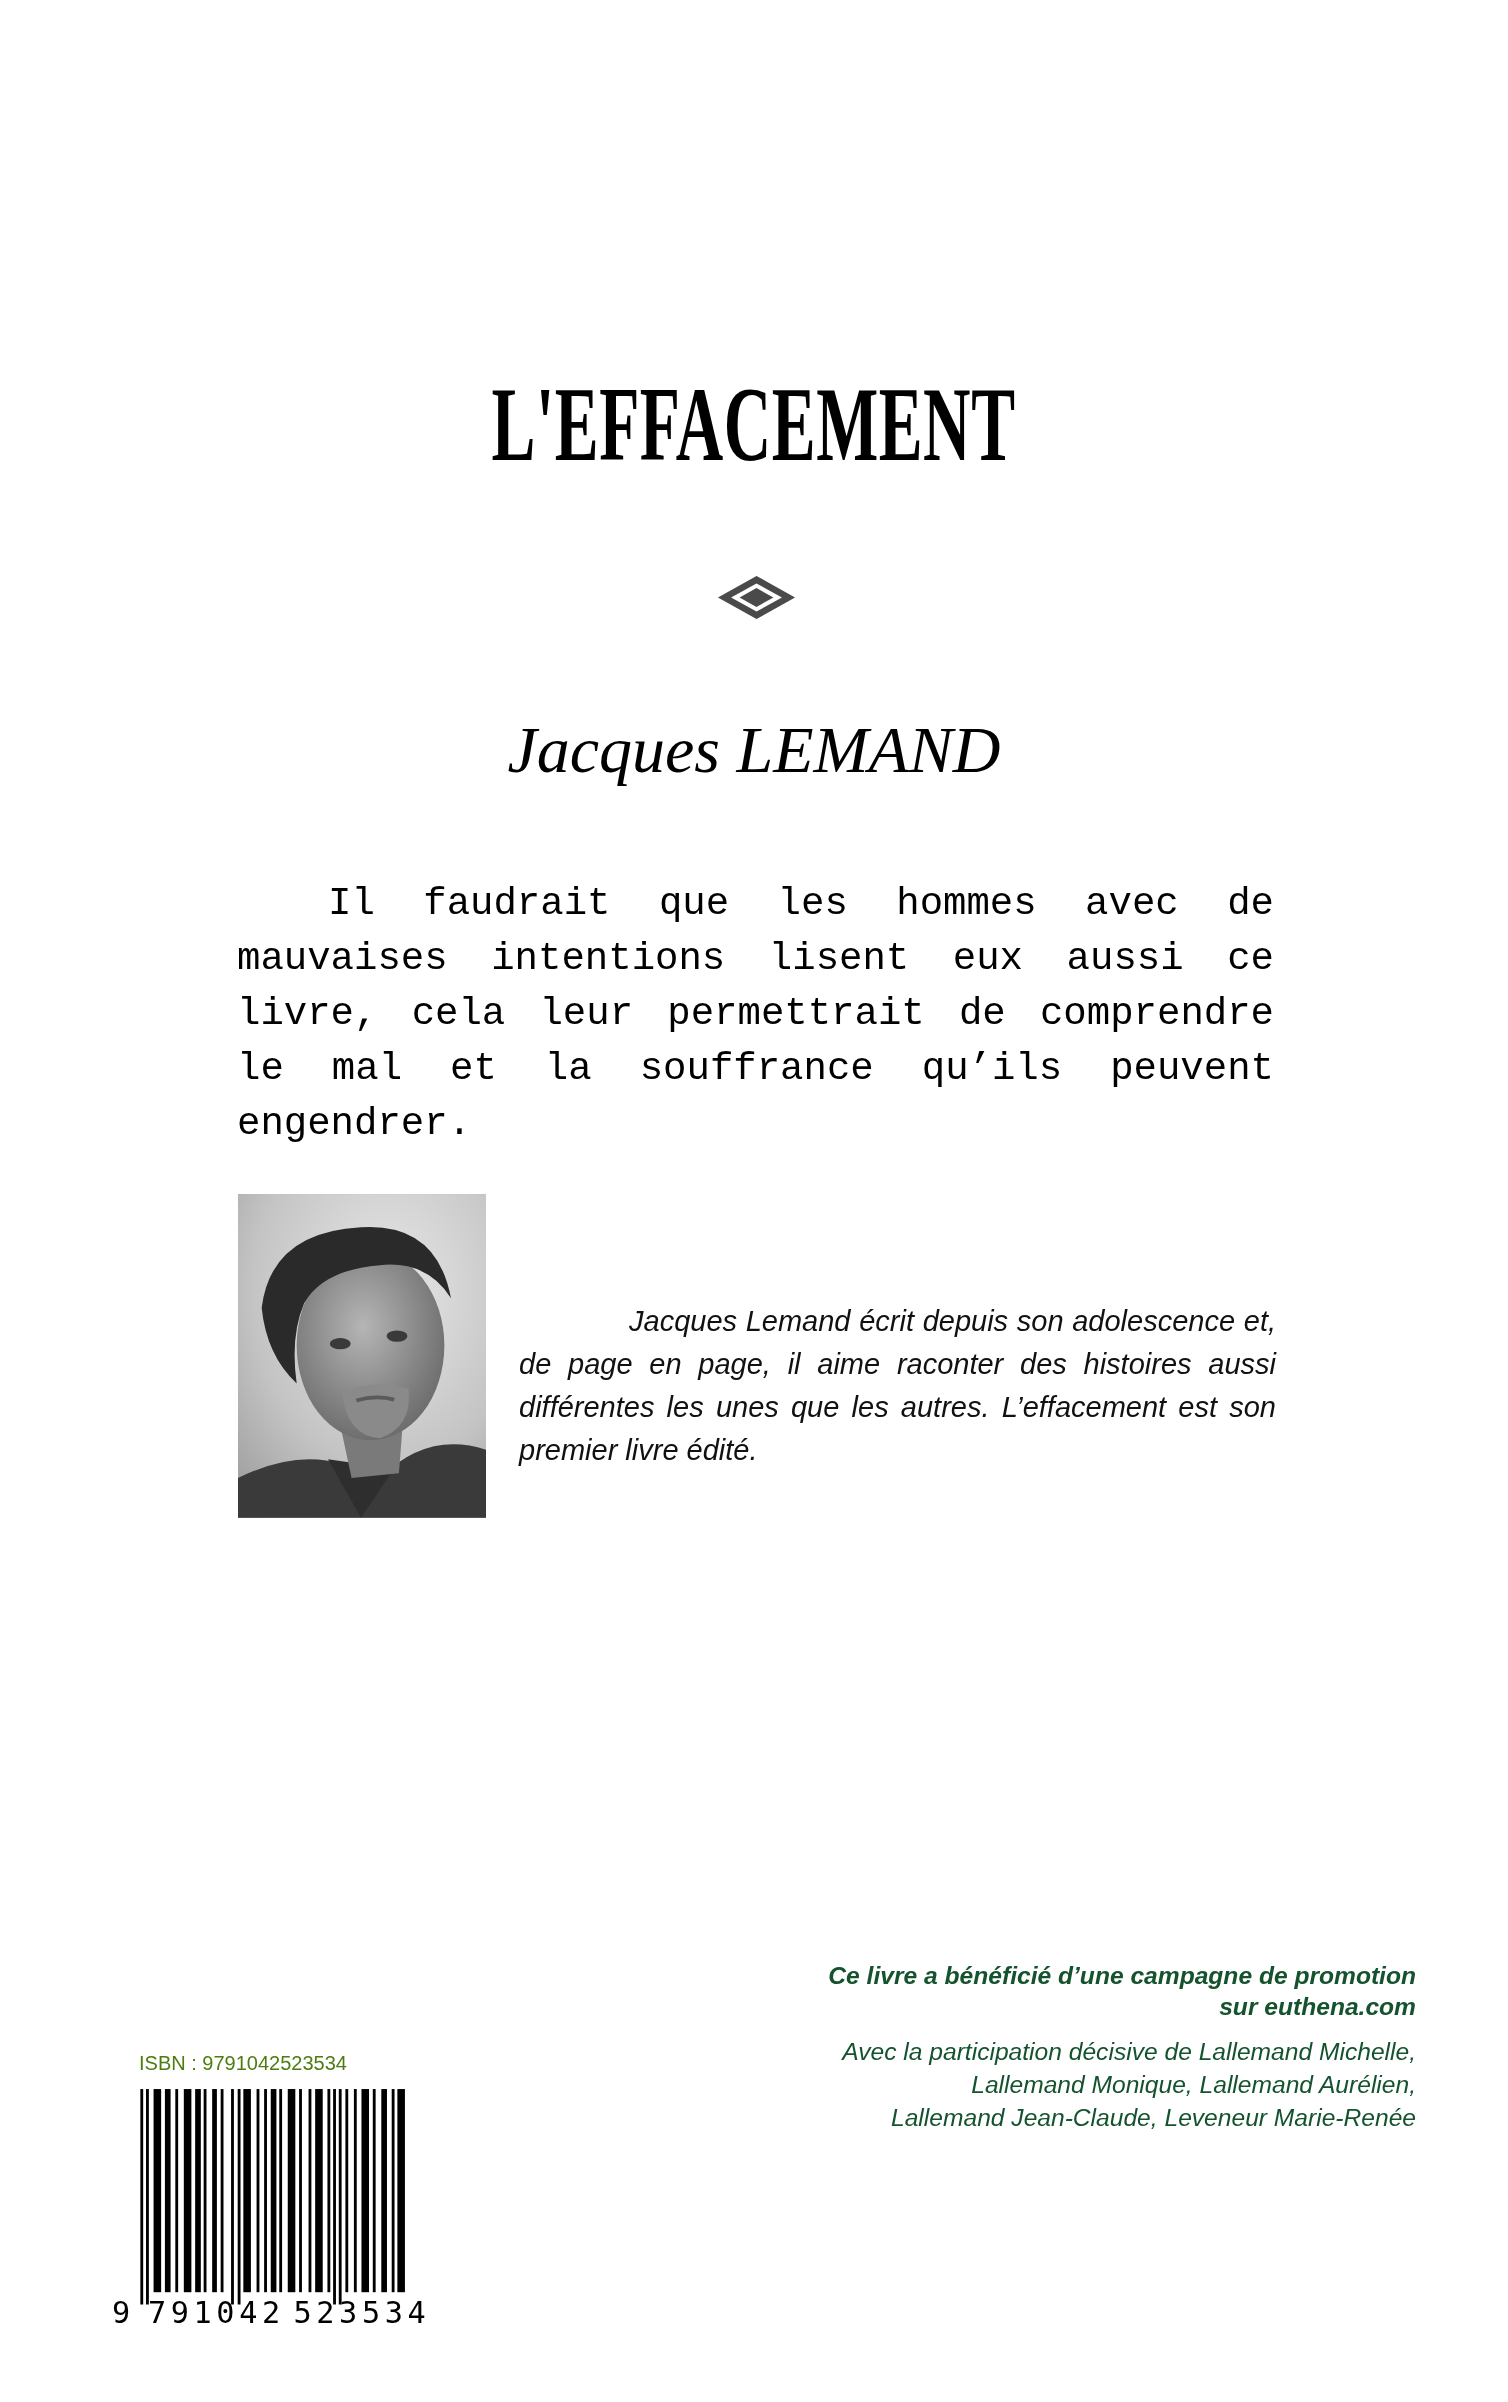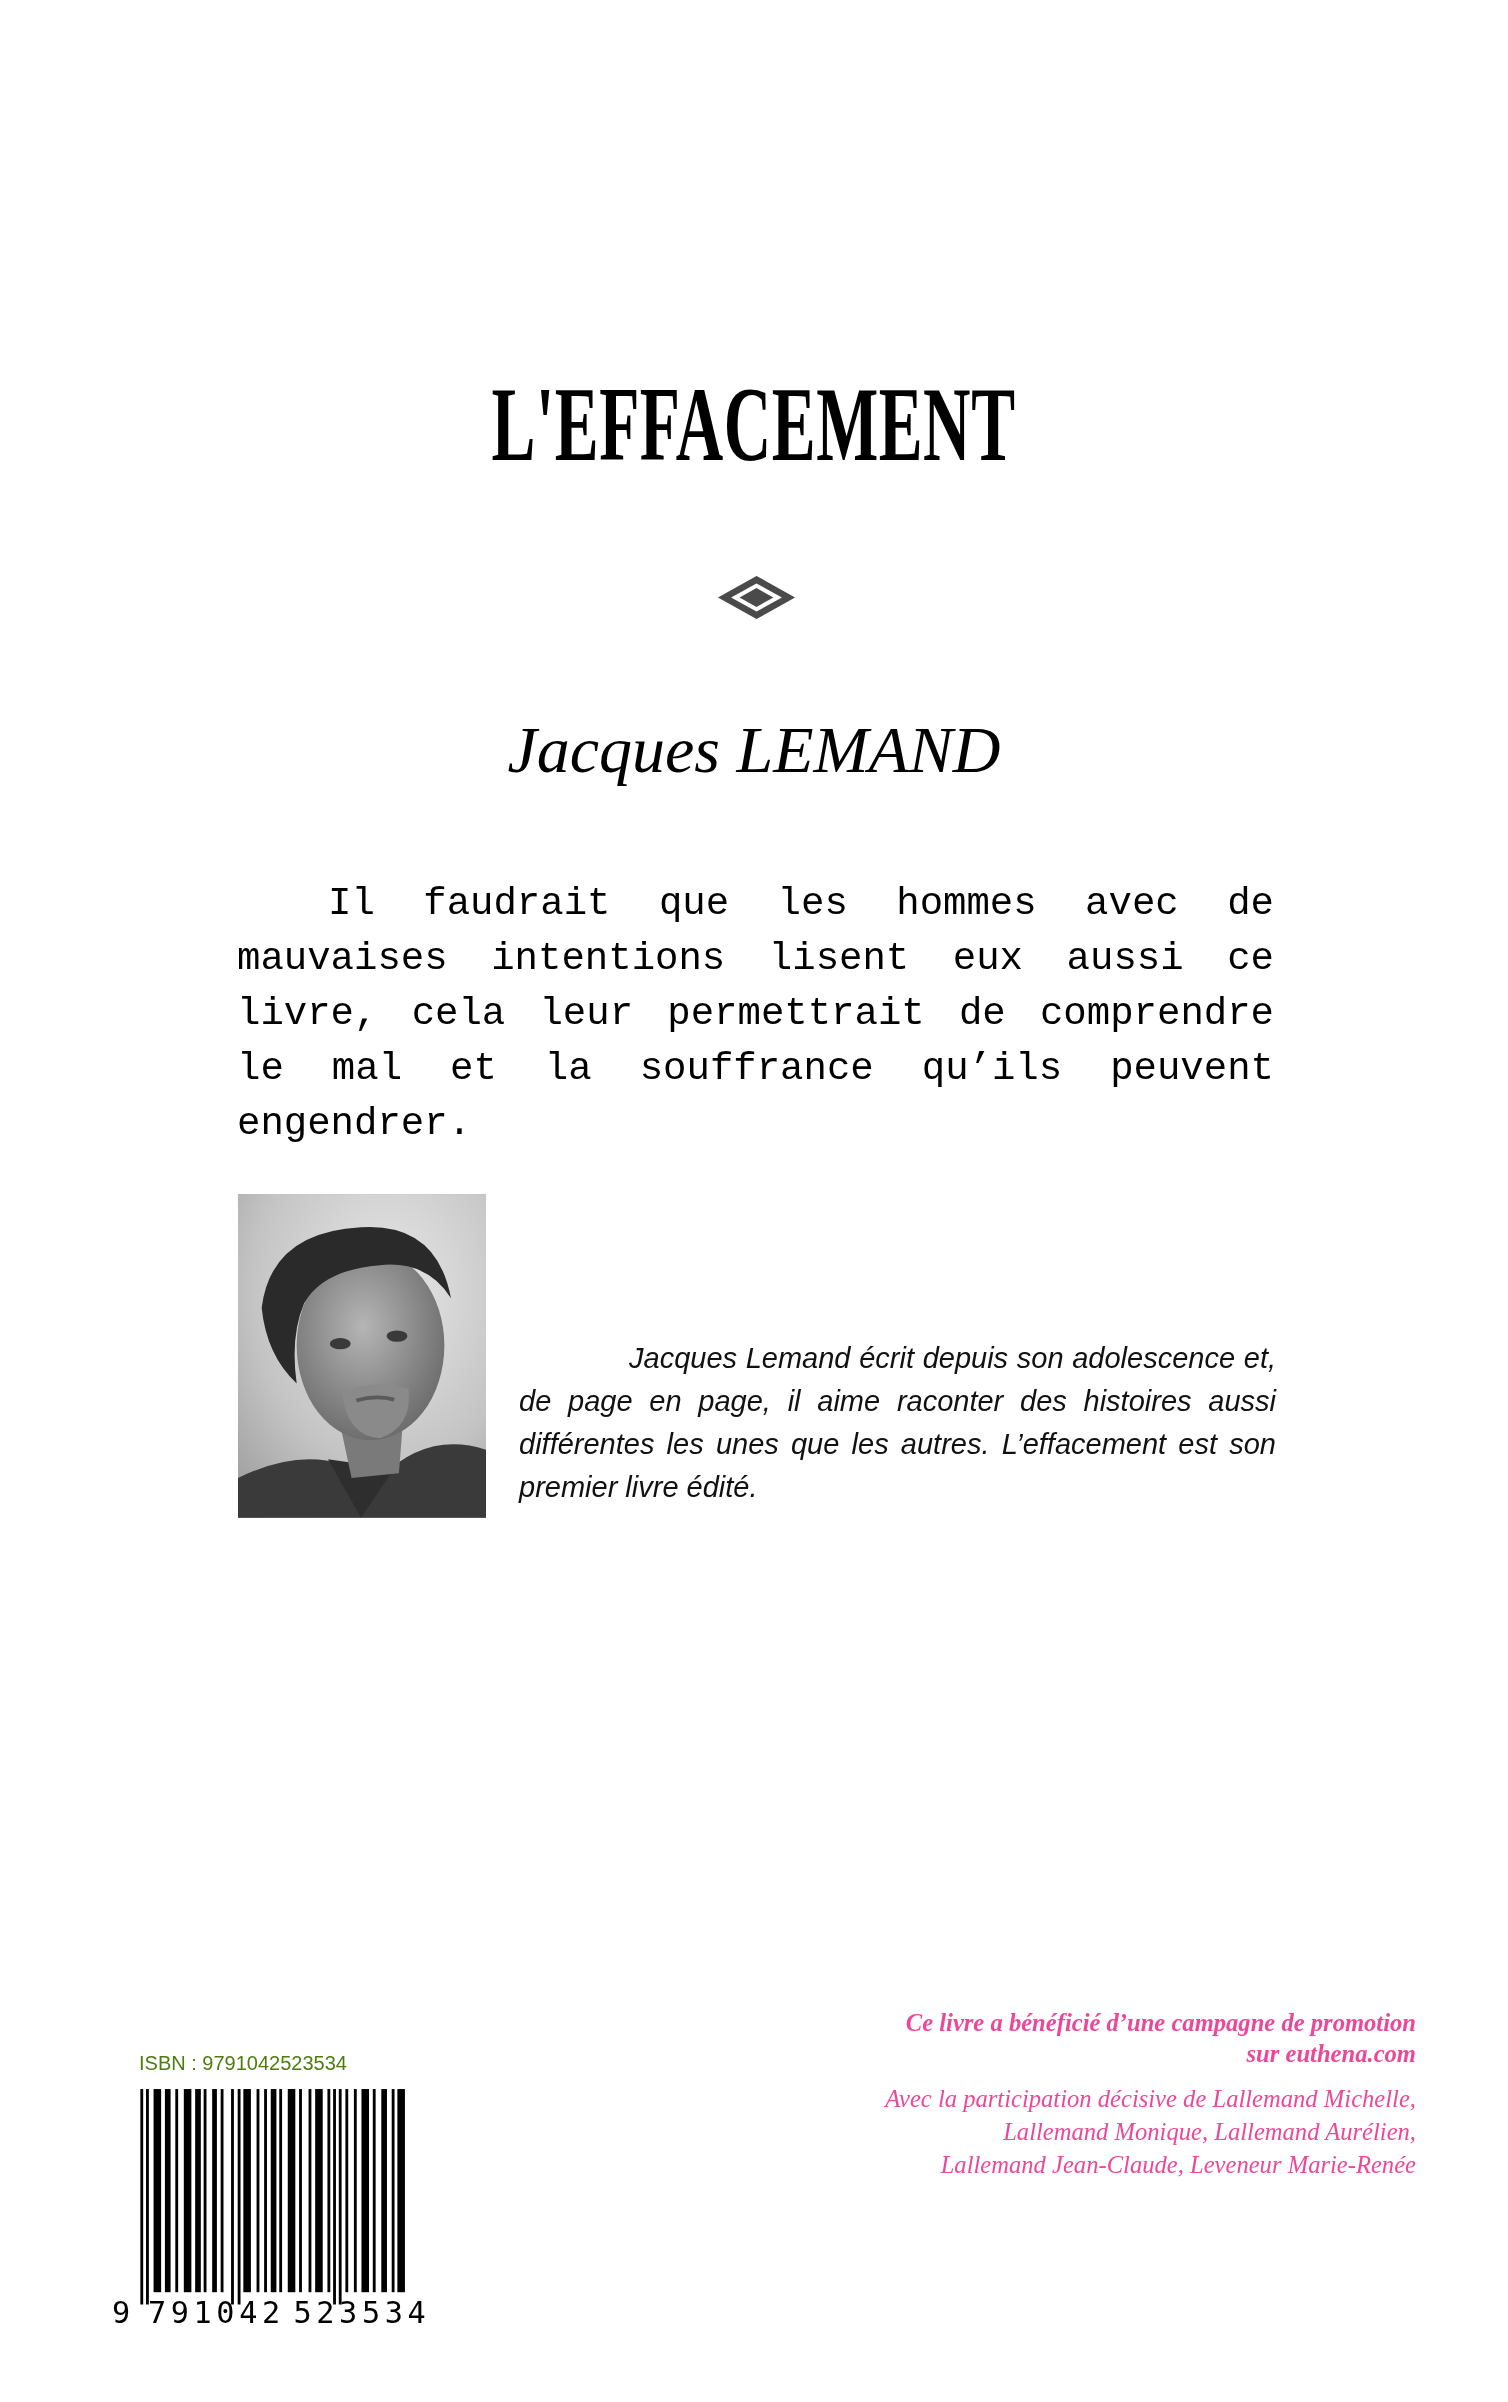--- a/index.html
+++ b/index.html
@@ -39,42 +39,42 @@
     font-size: 39px; line-height: 55px;
     text-align: justify; text-align-last: left;
   }
   .quote .indent { display: inline-block; width: 91px; }
 
   
   .photo { left: 238px; top: 1178px; width: 248px; height: 324px; overflow: hidden; background: #bdbdbd; }
 
   
   .bio {
-    left: 519px; width: 757px; top: 1321px;
+    left: 519px; width: 757px; top: 1284px;
     font-family: "Liberation Sans", "DejaVu Sans", sans-serif;
     font-style: italic;
     font-size: 29px; line-height: 43px;
     text-align: justify; text-align-last: left;
     color: #111;
   }
   .bio .indent { display: inline-block; width: 110px; }
 
   
   .isbn-label {
     left: 139px; top: 2030px;
     font-family: "Liberation Sans", "DejaVu Sans", sans-serif;
     font-size: 20px; line-height: 34px; color: #4d7c0f; white-space: nowrap;
   }
   .barcode { left: 112px; top: 2071px; width: 326px; height: 246px; }
 
   
   .right-col {
-    right: 92px; width: 606px; top: 1991px; text-align: right;
-    font-family: Liberation Serif, serif;
-    font-style: italic; color: #ec4899;
+    right: 92px; width: 606px; top: 1944px; text-align: right;
+    font-family: Liberation Sans, sans-serif;
+    font-style: italic; color: #14532d;
   }
   .promo { font-weight: bold; font-size: 24.6px; line-height: 31px; margin: 0; }
   .participation { font-size: 24.6px; line-height: 33px; margin: 13.2px 0 0 0; }
   .price { font-weight: bold; font-size: 35px; line-height: 45px; margin: 17px 0 0 0; }
   .website { font-weight: bold; font-size: 35px; line-height: 45px; margin: 0; }
 </style>
 </head>
 <body>
 
 <div class="abs title-wrap">

